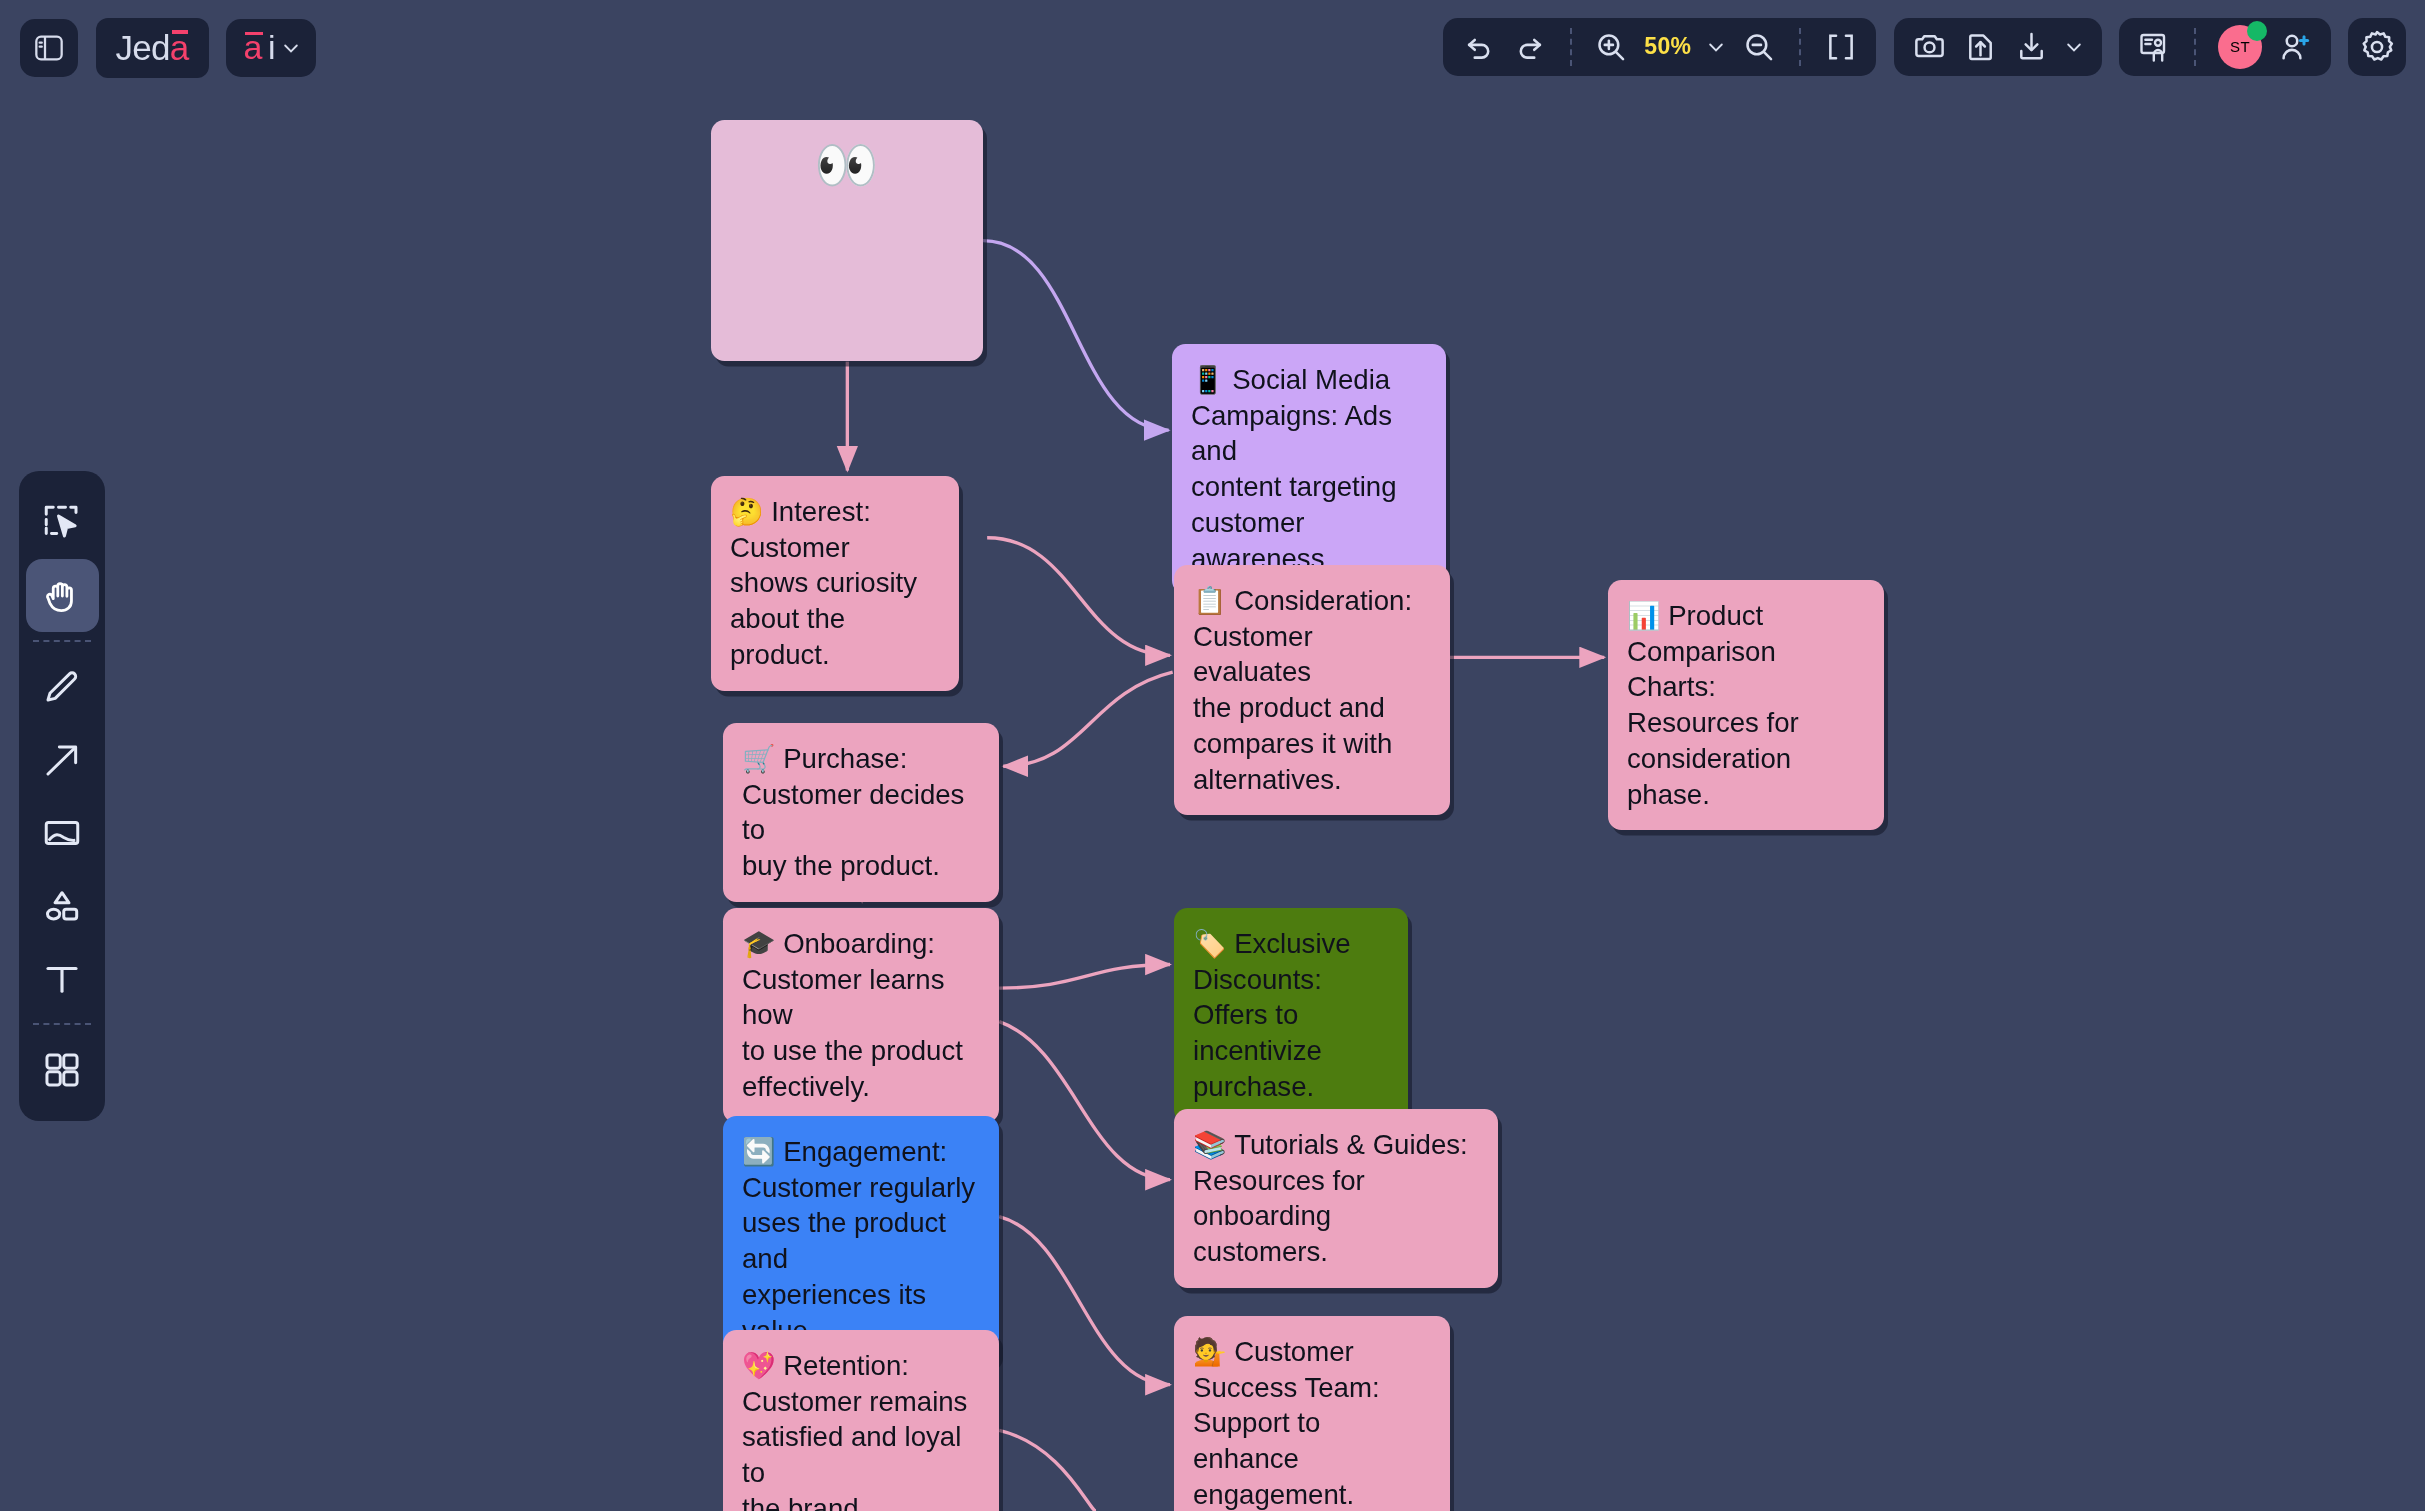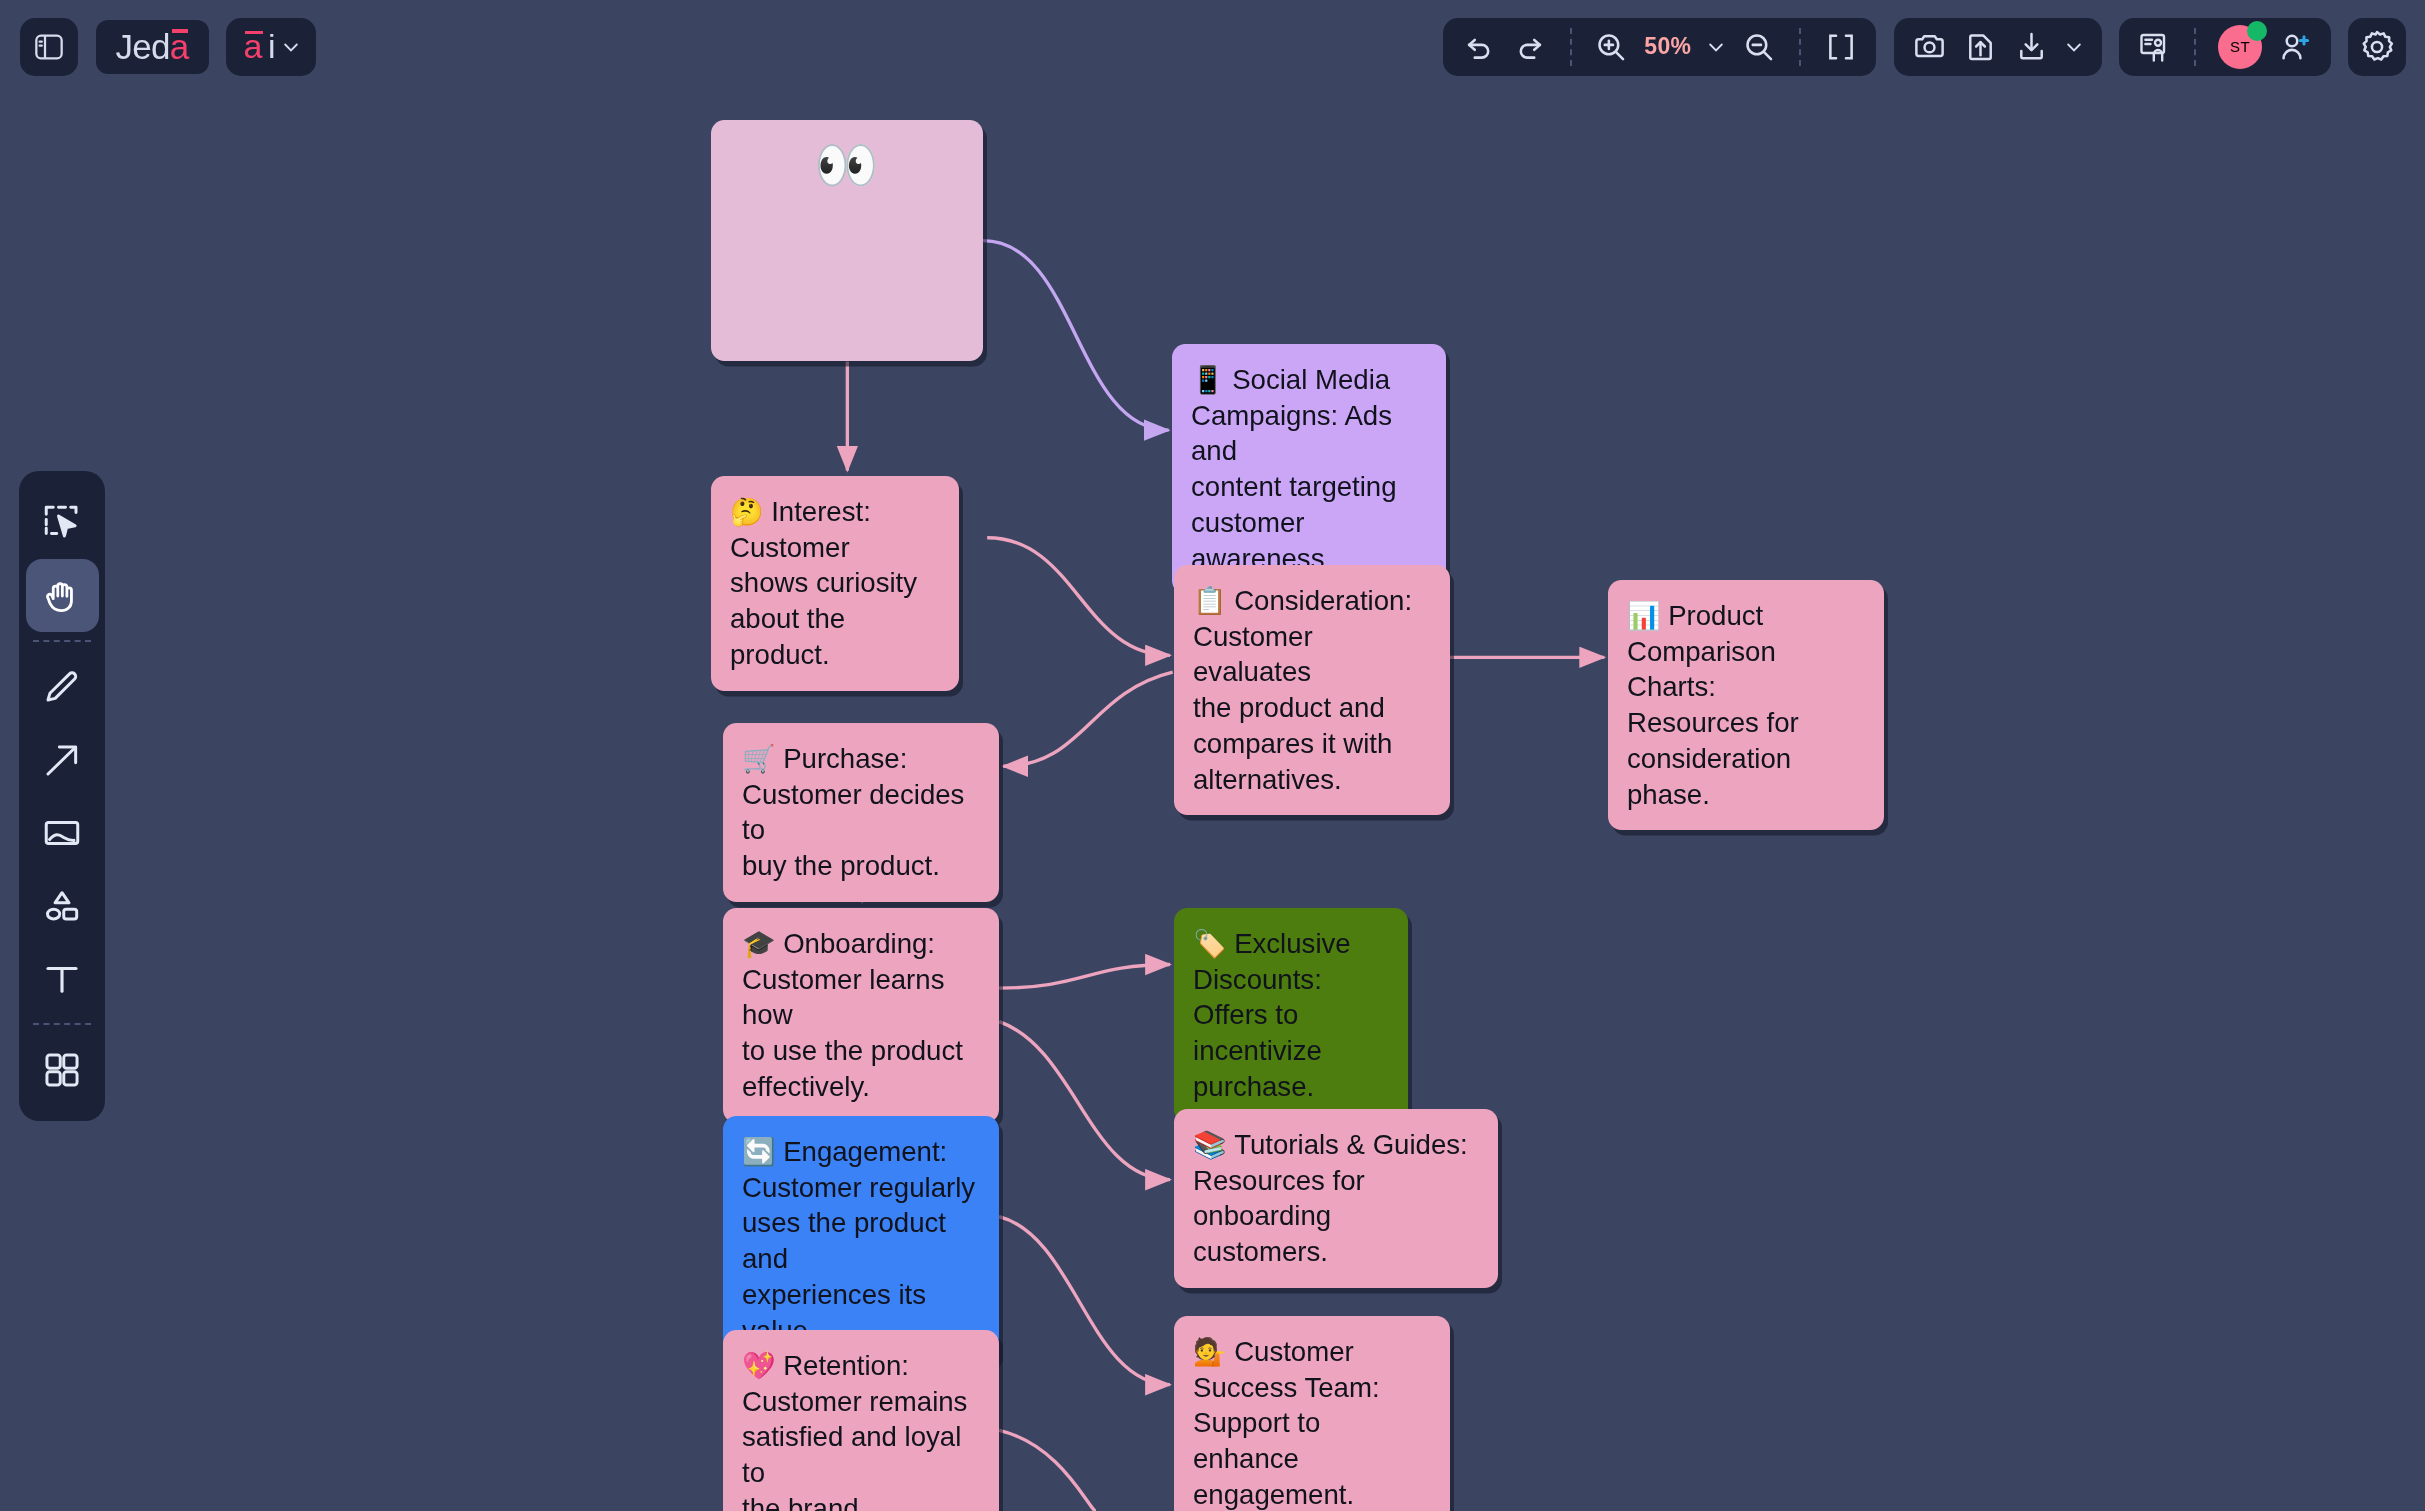--- a/index.html
+++ b/index.html
@@ -11,21 +11,21 @@
   }
   #app { position: relative; width: 2426px; height: 1511px; background: #3b4461; }
 
   
   .topleft { position: absolute; top: 17.5px; left: 20px; display: flex; align-items: center; gap: 17.5px; z-index: 40; }
   .panel-btn {
     width: 58px; height: 58px; border-radius: 15px;
     background: #1b2238; display: flex; align-items: center; justify-content: center;
   }
   .brand-pill {
-    height: 54px; padding: 0 20px; border-radius: 12px; background: #1b2238;
+    height: 60px; padding: 0 20px; border-radius: 12px; background: #1b2238;
     display: flex; align-items: center; justify-content: center;
     font-size: 35px; font-weight: 400; color: #d7dcec; letter-spacing: -0.7px;
   }
   .brand-pill .accent { color: #f4416c; }
   .brand-pill .accent.bar { position: relative; }
   .brand-pill .accent.bar::before {
     content: ""; position: absolute; left: 2px; right: 0.7px; top: 2.7px; height: 3.4px; background: #f4416c;
   }
   .ai-pill {
     height: 58px; padding: 0 15px 0 17.5px; border-radius: 15px; background: #1b2238;
@@ -38,21 +38,21 @@
   .chev { width: 20px; height: 20px; }
 
   
   .topright { position: absolute; top: 17.5px; right: 20px; display: flex; align-items: center; gap: 17.5px; z-index: 40; }
   .group {
     height: 58px; border-radius: 15px; background: #1b2238;
     display: flex; align-items: center; padding: 0 17.5px; gap: 15px;
   }
   .tb-icon { width: 36px; height: 36px; display: flex; align-items: center; justify-content: center; }
   .divider-dash { width: 1.3px; height: 38px; border-left: 2px dashed #4a5475; margin: 0 6.7px; }
-  .zoom-label { font-size: 23px; font-weight: 700; color: #fca5a5; letter-spacing: 0.3px; }
+  .zoom-label { font-size: 23px; font-weight: 700; color: #fde047; letter-spacing: 0.3px; }
   .gear-btn { width: 58px; height: 58px; border-radius: 15px; background: #1b2238; display:flex; align-items:center; justify-content:center; }
   .avatar-wrap { position: relative; width: 44px; height: 44px; }
   .avatar {
     width: 44px; height: 44px; border-radius: 50%; background: #fa6d8e;
     display: flex; align-items: center; justify-content: center;
     color: #000000; font-size: 15px; font-weight: 400; letter-spacing: 0.3px;
   }
   .presence { position: absolute; top: -4px; right: -5.4px; width: 20px; height: 20px; border-radius: 50%; background: #15b866; }
 
   

